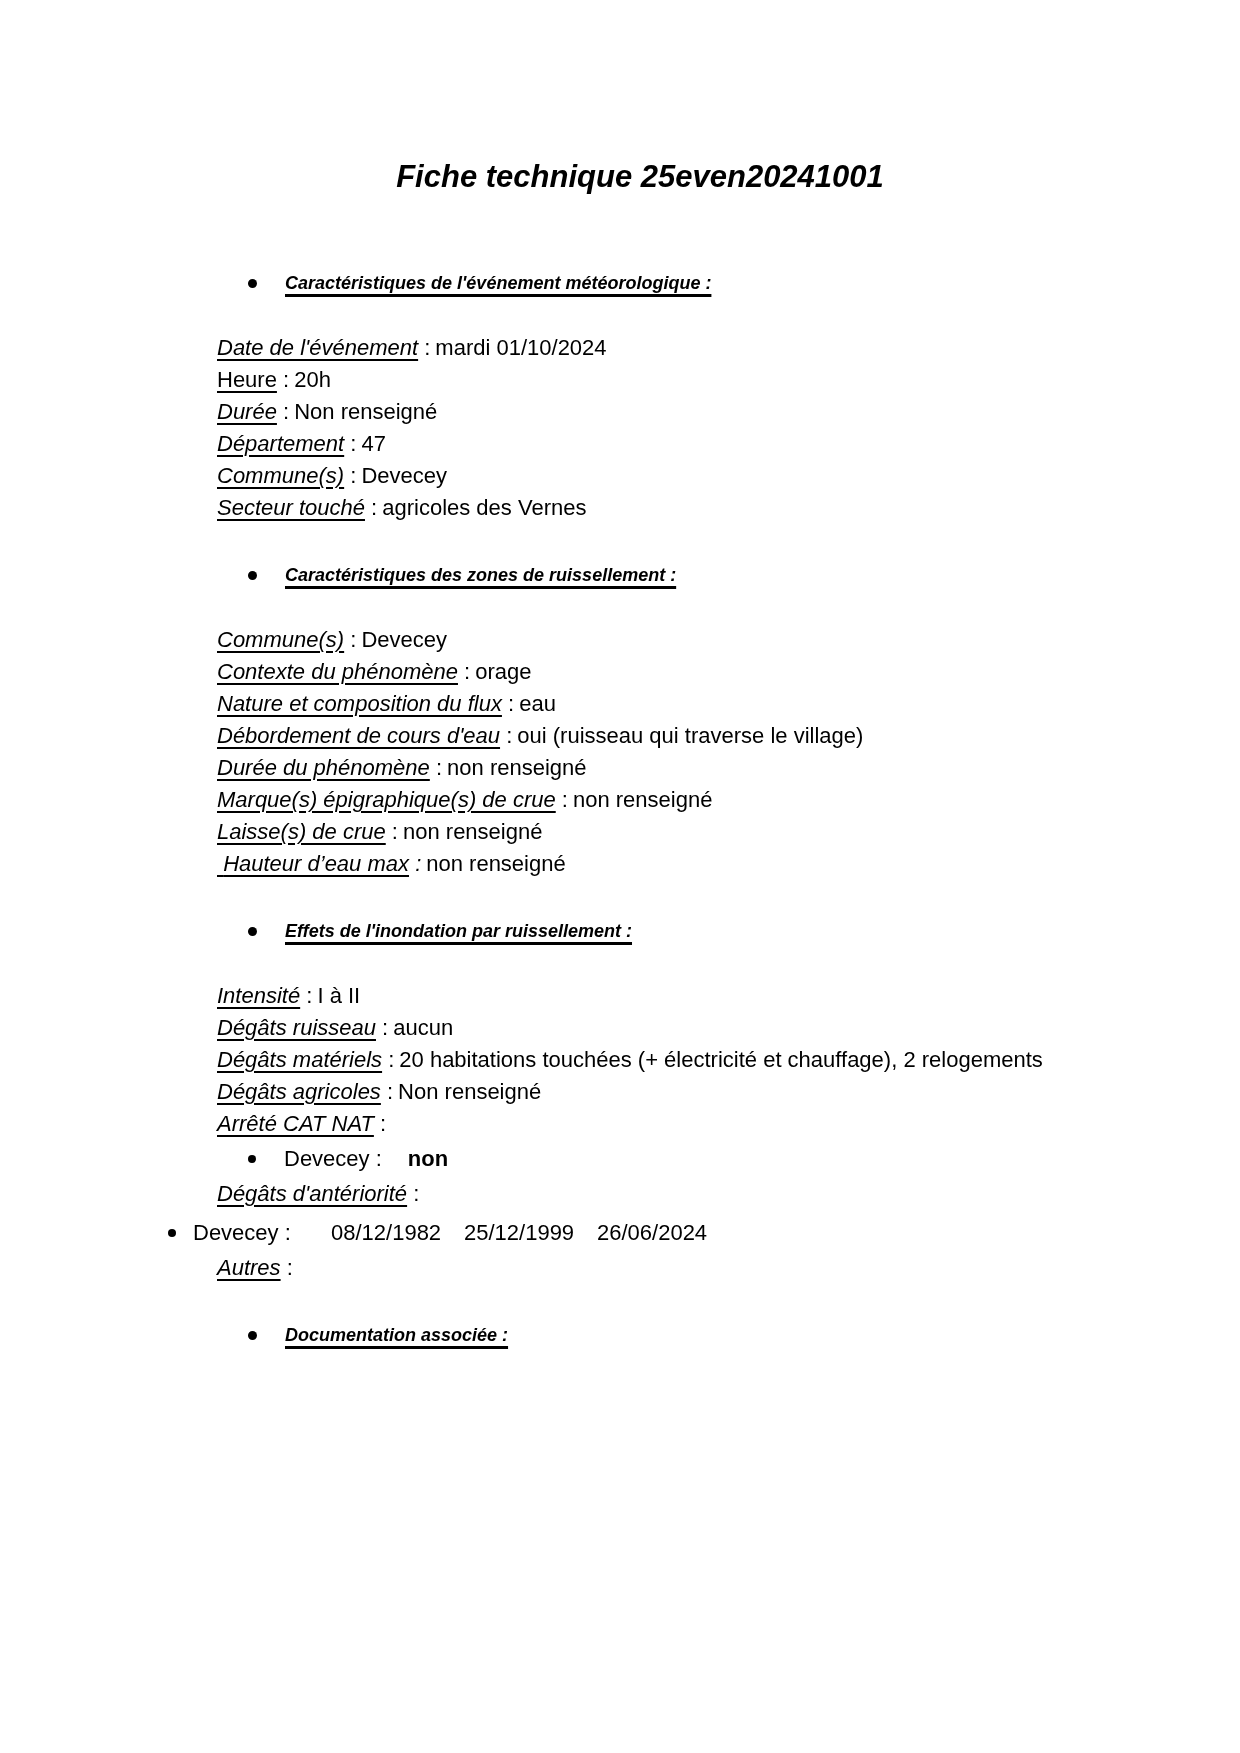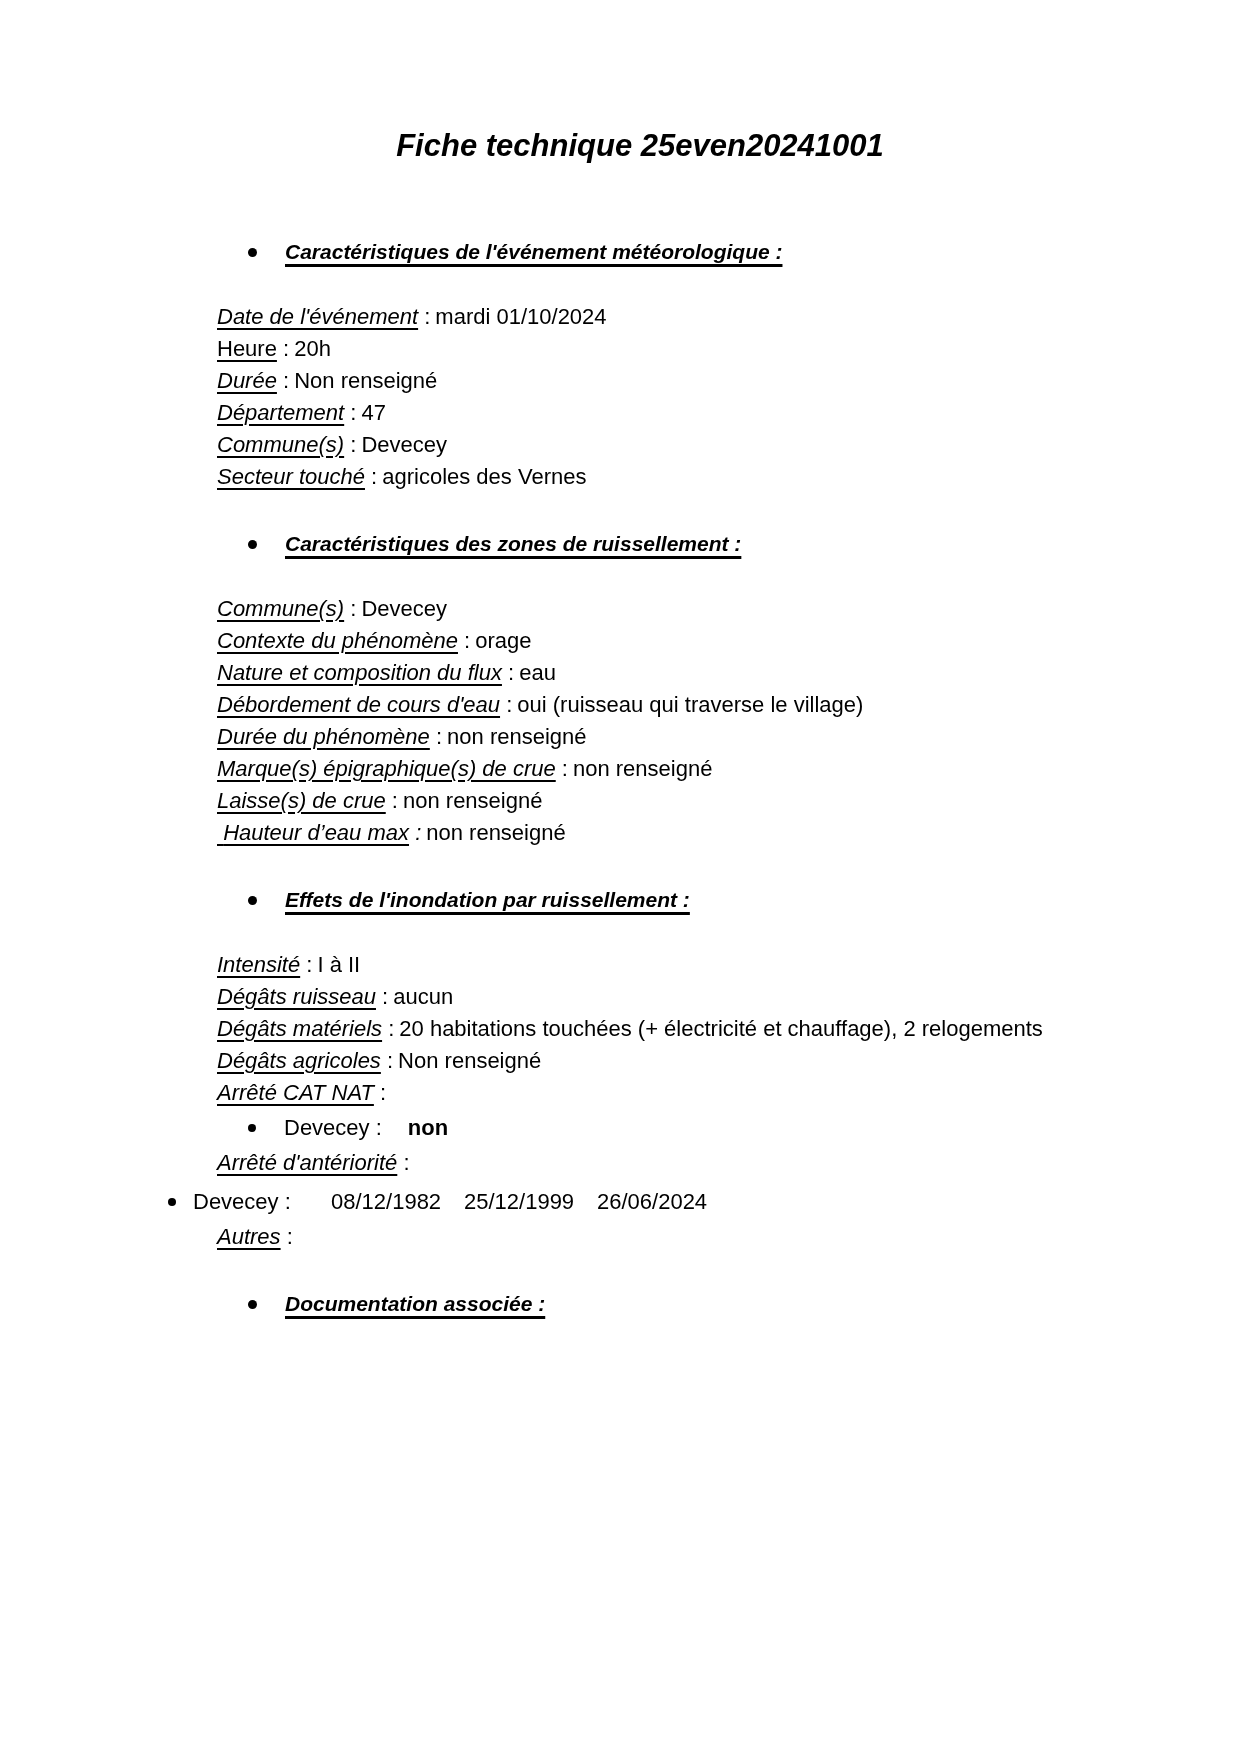--- a/index.html
+++ b/index.html
@@ -7,36 +7,37 @@
     width: 1240px; height: 1753px;
     background: #ffffff;
     color: #000000;
     font-family: "Liberation Sans", sans-serif;
   }
   .page {
     position: relative;
     width: 1240px; height: 1388px;
     overflow: hidden;
     background: #ffffff;
+    margin-top: 31px;
   }
   .doc-title {
     margin: 0;
     padding: 128px 0 0 40px;
     text-align: center;
     font-size: 31px;
     font-weight: bold;
     font-style: italic;
     line-height: 36px;
     white-space: pre;
   }
   .section-heading {
     display: flex;
     align-items: center;
     margin: 42px 0 0 248px;
-    font-size: 21px;
+    font-size: 18px;
     font-weight: bold;
     font-style: italic;
     line-height: 28px;
   }
   .section:first-of-type .section-heading { margin-top: 74px; }
   .bullet-dot {
     width: 9px; height: 9px;
     background: #000;
     border-radius: 50%;
     margin-right: 28px;
@@ -122,21 +123,21 @@
           <span class="bullet-dot"></span>
           <span class="heading-text">Effets de l'inondation par ruissellement :</span>
         </div>
         <div class="rows">
           <div class="row"><span class="label">Intensité</span><span class="colon"> :</span><span class="value">I à II</span></div>
           <div class="row"><span class="label">Dégâts ruisseau</span><span class="colon"> :</span><span class="value">aucun</span></div>
           <div class="row"><span class="label">Dégâts matériels</span><span class="colon"> :</span><span class="value">20 habitations touchées (+ électricité et chauffage), 2 relogements</span></div>
           <div class="row"><span class="label">Dégâts agricoles</span><span class="colon"> :</span><span class="value">Non renseigné</span></div>
           <div class="row"><span class="label">Arrêté CAT NAT</span><span class="colon"> :</span></div>
           <div class="row row-bullet"><span class="bullet-dot"></span><span>Devecey :</span><span class="bold-val">non</span></div>
-          <div class="row"><span class="label">Arrêté d'antériorité</span><span class="colon"> :</span></div>
+          <div class="row"><span class="label">Dégâts d'antériorité</span><span class="colon"> :</span></div>
           <div class="row row-bullet-dates"><span class="bullet-dot"></span><span class="bullet-label">Devecey :</span><span class="date-cell">08/12/1982</span><span class="date-cell">25/12/1999</span><span class="date-cell">26/06/2024</span></div>
           <div class="row"><span class="label">Autres</span><span class="colon"> :</span></div>
         </div>
       </div>
       <div class="section">
         <div class="section-heading">
           <span class="bullet-dot"></span>
           <span class="heading-text">Documentation associée :</span>
         </div>
       </div>

